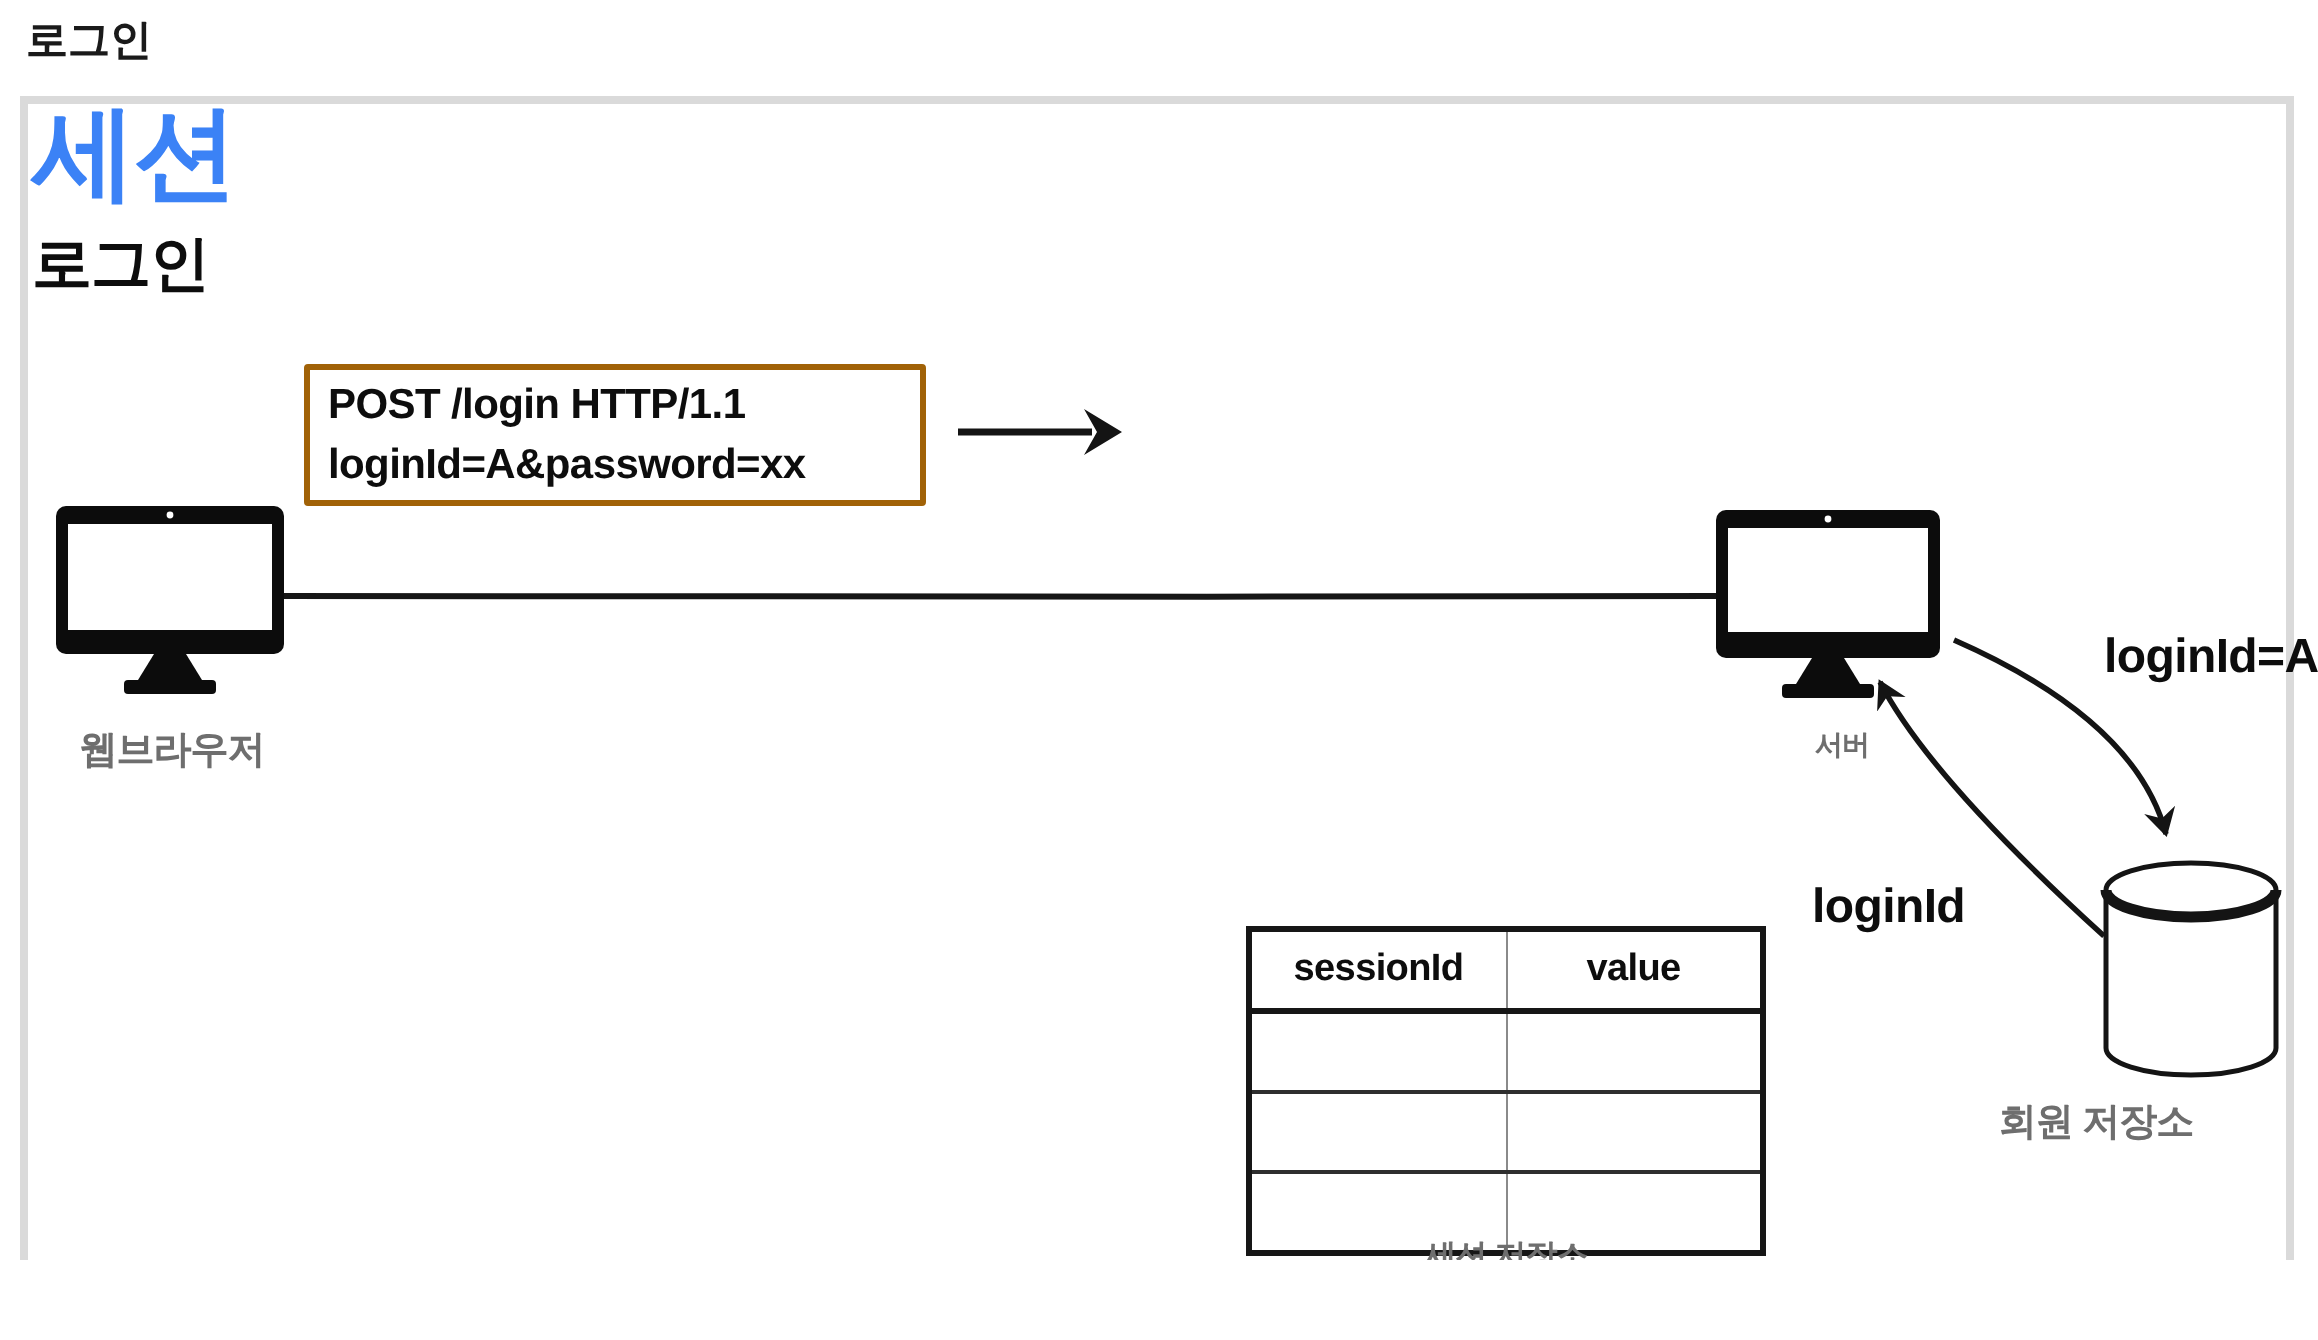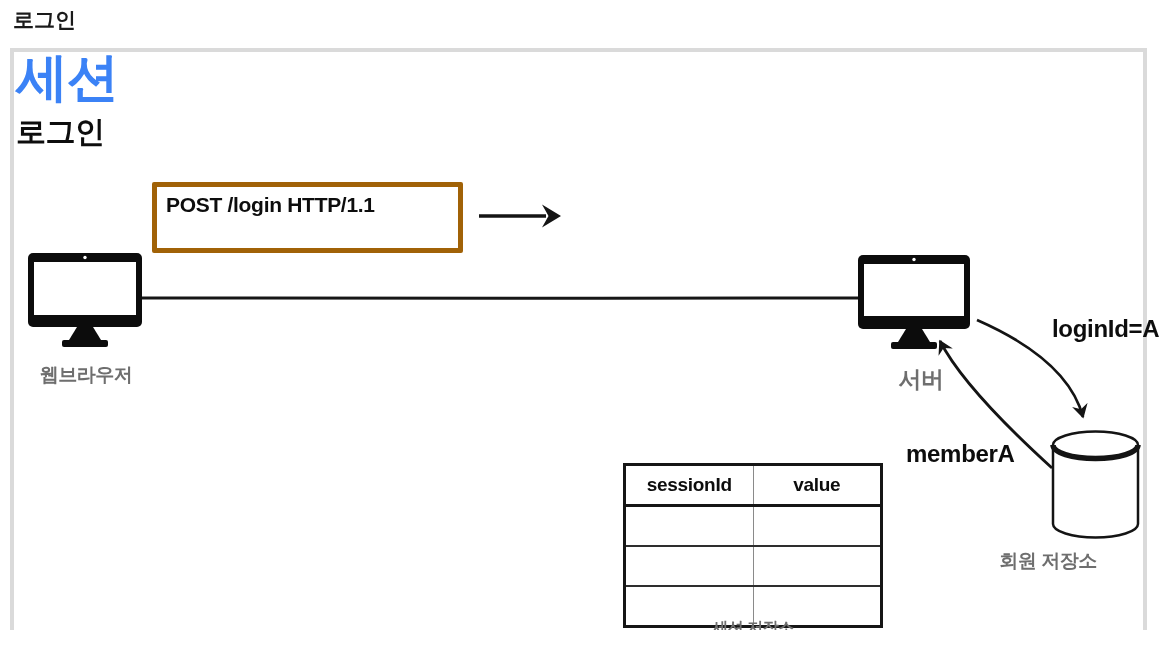--- a/index.html
+++ b/index.html
@@ -7,29 +7,29 @@
     position:relative;width:1159px;height:630px;background:#ffffff;overflow:hidden;
     font-family:"Liberation Sans","DejaVu Sans",sans-serif;color:#111;
   }
   .abs{position:absolute;}
   .top-label{left:13px;top:6px;font-size:21px;font-weight:bold;color:#1a1a1a;}
   .panel{left:10px;top:48px;width:1129px;height:595px;border:4px solid #dadada;background:#fff;}
   .h1{left:16px;top:50px;font-size:52px;line-height:1.05;font-weight:bold;color:#3b82f6;letter-spacing:-1px;}
   .h2{left:16px;top:112px;font-size:30px;font-weight:bold;color:#0d0d0d;letter-spacing:-0.5px;}
   .request-box{
     left:152px;top:182px;width:311px;height:71px;box-sizing:border-box;
-    border:5px solid #a16207;border-radius:2px;background:#fff;
+    border:3px solid #a16207;border-radius:2px;background:#fff;
     padding:3px 9px 0 9px;font-size:21px;font-weight:bold;line-height:30px;
     letter-spacing:-0.3px;white-space:nowrap;color:#0d0d0d;
   }
   .request-box .heavy{font-weight:bold;}
   .diagram-svg{left:0;top:0;width:1159px;height:670px;pointer-events:none;}
   .node-label{font-weight:bold;color:#6e6e6e;letter-spacing:-0.5px;}
   .browser-label{left:30px;top:362px;width:112px;text-align:center;font-size:19px;}
-  .server-label{left:881px;top:364px;width:80px;text-align:center;font-size:23px;}
+  .server-label{left:881px;top:364px;width:80px;text-align:center;font-size:14px;}
   .member-store-label{left:992px;top:548px;width:112px;text-align:center;font-size:19px;}
   .session-store-label{left:623px;top:618px;width:260px;text-align:center;font-size:16px;}
   .flow-label{font-weight:bold;color:#0d0d0d;font-size:24px;letter-spacing:-0.3px;}
   .loginid-label{left:1052px;top:315px;}
   .membera-label{left:906px;top:440px;}
   .session-table{
     left:623px;top:446px;width:260px;height:164px;
     border-collapse:collapse;background:#fff;border:3px solid #161616;table-layout:fixed;margin-top:17px;
   }
   .session-table th{
@@ -88,28 +88,29 @@
       <path d="M1053 445 a42.5 13.5 0 0 0 85 0" fill="none" stroke="#141414" stroke-width="5.5"></path>
     </g>
 
     <path d="M977 320 Q1068 360 1083 417" stroke="#141414" stroke-width="2.75" fill="none" marker-end="url(#ah)"></path>
 
     <path d="M1052 468 Q964 388 940 341" stroke="#141414" stroke-width="2.75" fill="none" marker-end="url(#ah)"></path>
   </svg>
 
   <div class="abs request-box">
     <div><span>POST </span><span class="heavy">/login</span><span> HTTP/1.1</span></div>
+    <div>loginId=A&amp;password=xx</div>
   </div>
 
   <div class="abs node-label browser-label">웹브라우저</div>
   <div class="abs node-label server-label">서버</div>
   <div class="abs node-label member-store-label">회원 저장소</div>
 
   <div class="abs flow-label loginid-label">loginId=A</div>
-  <div class="abs flow-label membera-label">memberA</div>
+  <div class="abs flow-label membera-label">loginId</div>
 
   <table class="abs session-table">
     <thead>
       <tr>
         <th>sessionId</th>
         <th>value</th>
       </tr>
     </thead>
     <tbody>
       <tr>

